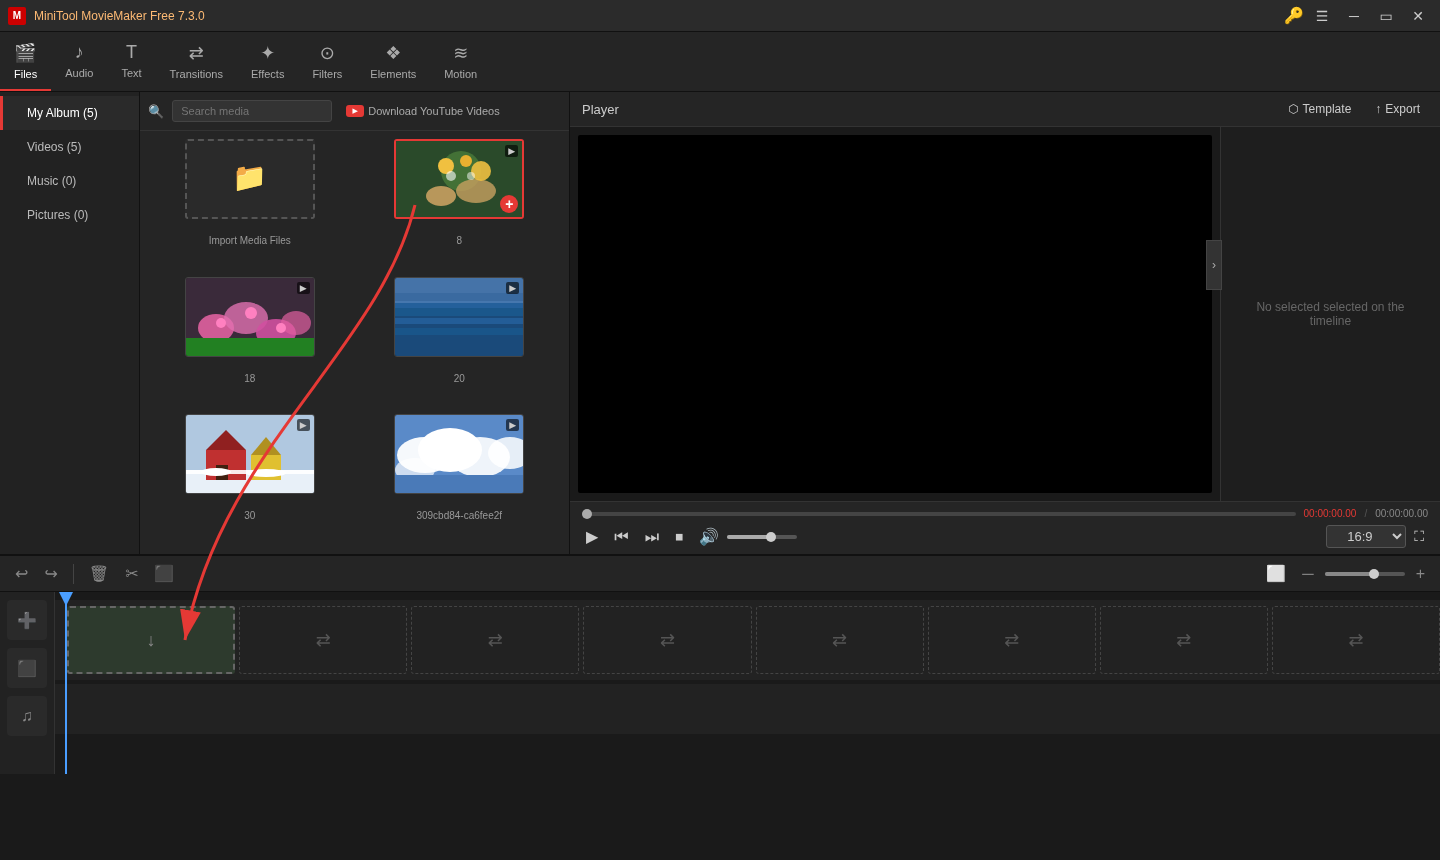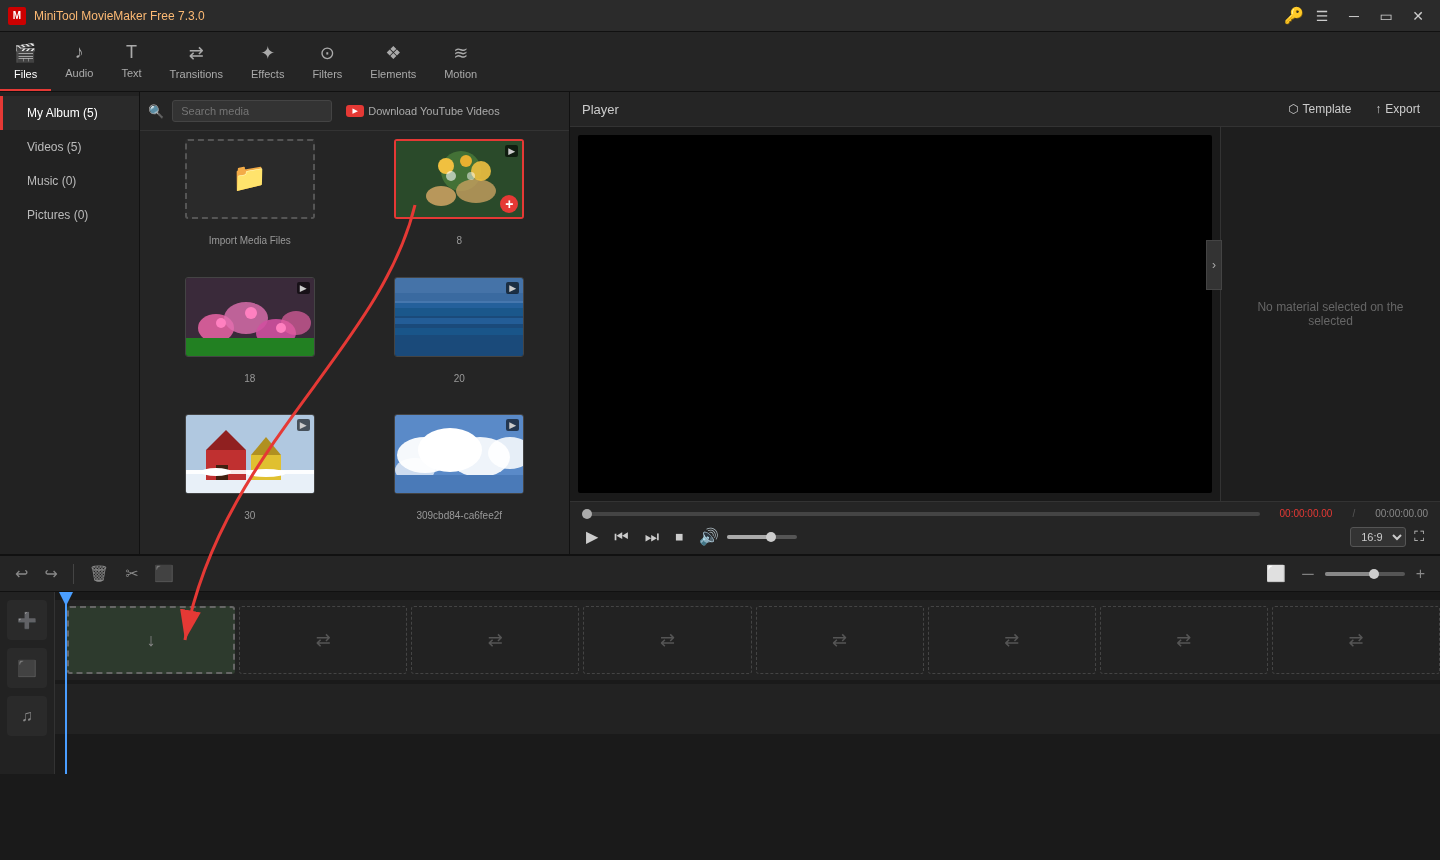--- a/index.html
+++ b/index.html
@@ -219,21 +219,21 @@
 
     
     #player-controls {
       background: #252525;
       padding: 6px 12px;
       border-top: 1px solid #333;
     }
     #progress-bar-container {
       display: flex;
       align-items: center;
-      gap: 20px;
+      gap: 8px;
       margin-bottom: 6px;
     }
     #progress-bar {
       flex: 1;
       height: 4px;
       background: #444;
       border-radius: 2px;
       position: relative;
     }
     #progress-fill { width: 0%; height: 100%; background: #777; border-radius: 2px; }
@@ -282,22 +282,22 @@
     #aspect-select {
       margin-left: auto;
       display: flex;
       align-items: center;
       gap: 4px;
     }
     .aspect-dropdown {
       background: #333;
       border: 1px solid #555;
       color: #ccc;
-      padding: 2px 6px;
-      font-size: 11px;
+      padding: 2px 16px;
+      font-size: 13px;
       border-radius: 3px;
       cursor: pointer;
     }
     .fullscreen-btn {
       background: transparent;
       border: none;
       color: #ccc;
       cursor: pointer;
       font-size: 14px;
       padding: 2px 4px;
@@ -651,21 +651,21 @@
         </button>
       </div>
     </div>
 
     <div style="display:flex; flex:1;">
 
       <div style="flex:1; background:#000; margin:8px;" id="video-canvas">
       </div>
 
       <div id="right-panel">
-        <span class="no-material-text">No material selected on the selected</span>
+        <span class="no-material-text">No selected selected on the timeline</span>
 
         <div style="position:absolute; right:218px; top:240px; background:#333; border:1px solid #444; color:#aaa; width:16px; height:50px; cursor:pointer; display:flex; align-items:center; justify-content:center; font-size:12px; z-index:10;">›</div>
       </div>
     </div>
 
     <div id="player-controls">
       <div id="progress-bar-container">
         <div id="progress-bar">
           <div id="progress-fill"></div>
           <div id="progress-knob"></div>

